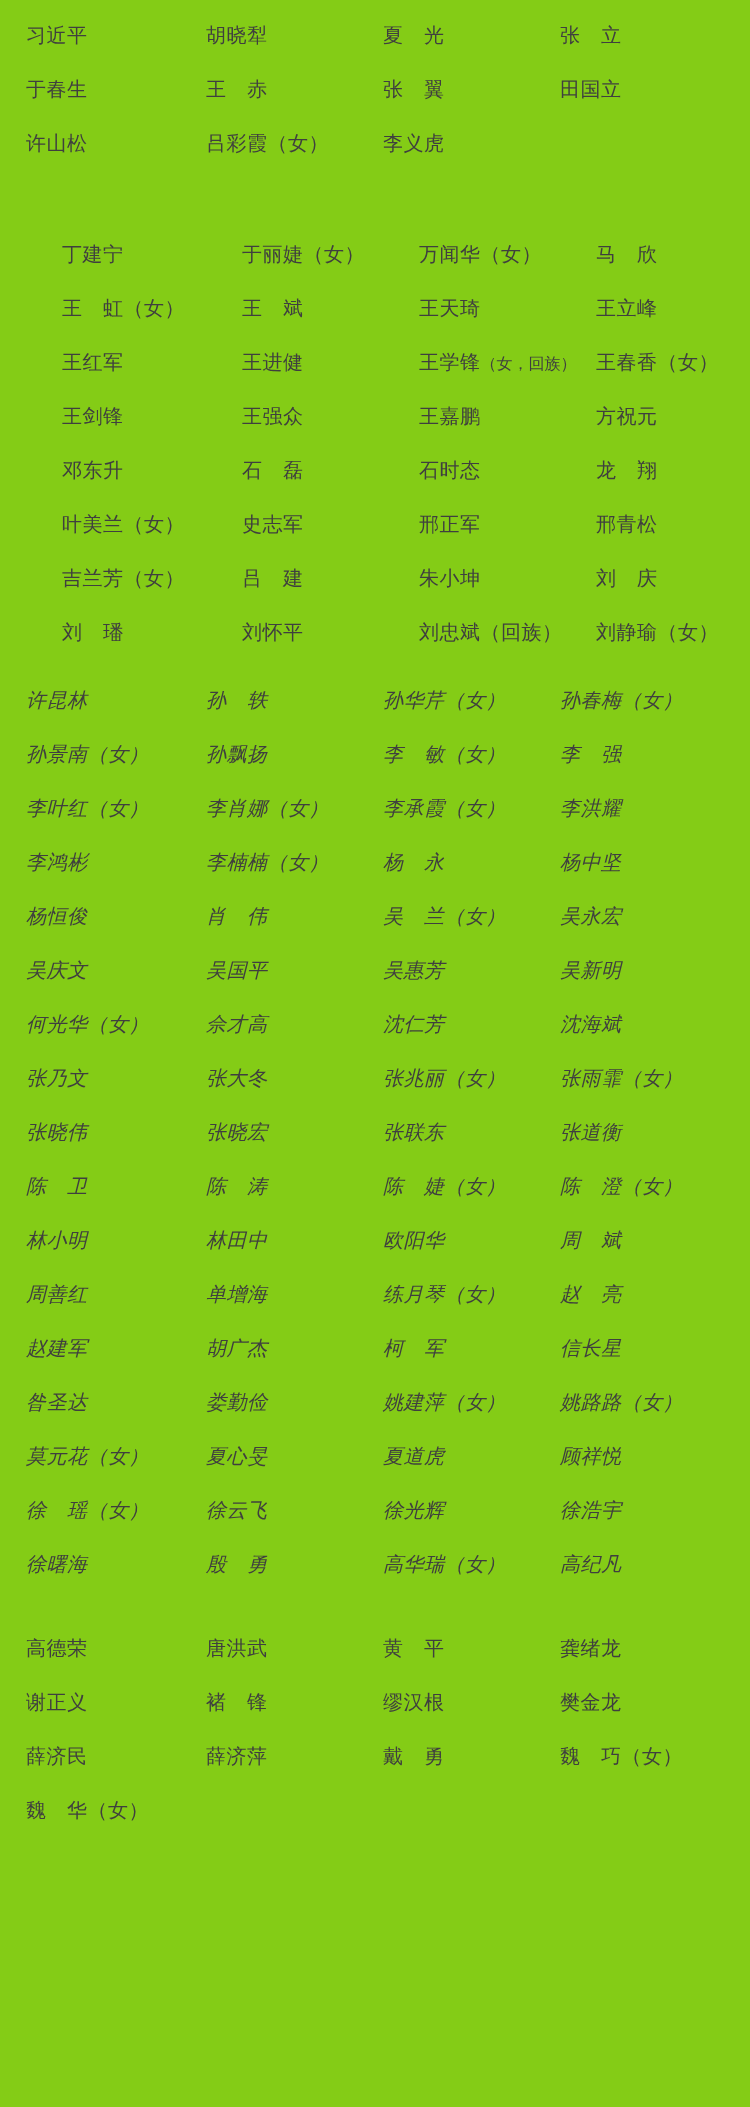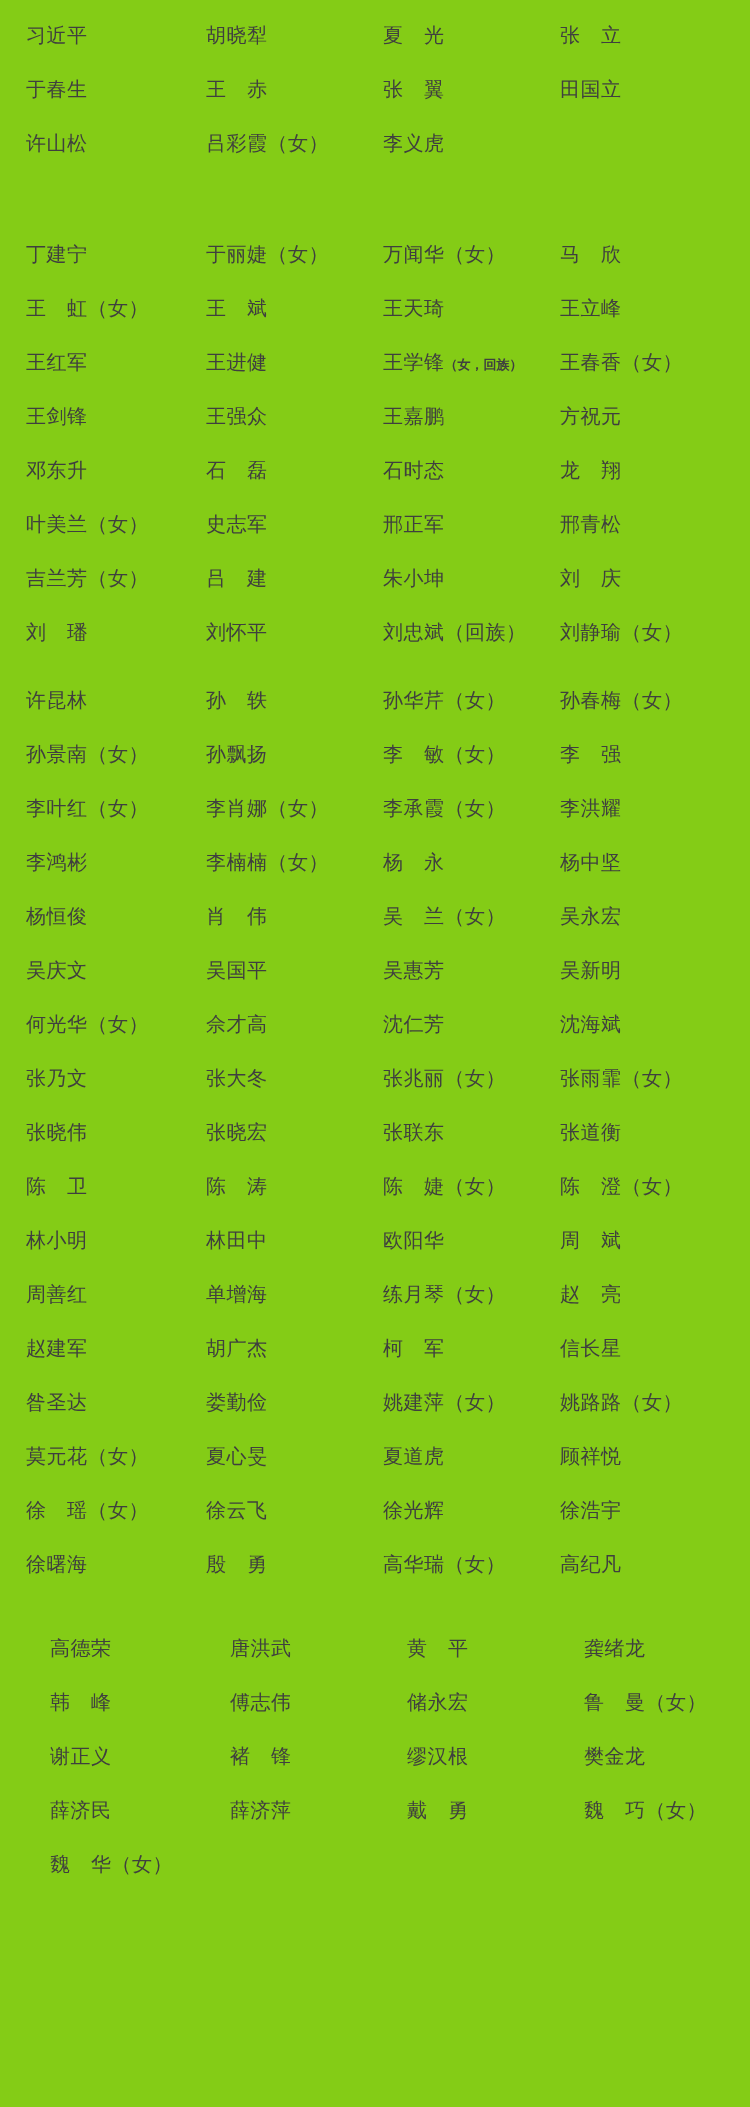--- a/index.html
+++ b/index.html
@@ -11,41 +11,40 @@
     position: relative;
     width: 750px;
     height: 2107px;
     background: #84cc16;
     overflow: hidden;
     font-family: "Liberation Serif", "DejaVu Serif", serif;
     color: #3f3f3f;
   }
   .section { display: block; }
   .section.s0 { margin-top: 8px; }
-  .section.s1 { margin-top: 57px; }
-  .section.s2 { margin-top: 14px; }
-  .section.s3 { margin-top: 30px; padding-left: 24px; }
+  .section.s1 { margin-top: 57px; padding-left: 36px; }
+  .section.s2 { margin-top: 14px; font-style: italic; }
+  .section.s3 { margin-top: 30px; }
   .row {
     display: grid;
     grid-template-columns: 180px 177px 177px 1fr;
     padding-left: 26px;
     height: 54px;
     align-items: center;
   }
   .cell {
     font-size: 20px;
     line-height: 1;
     white-space: nowrap;
     letter-spacing: 0.5px;
     font-weight: 400;
   }
   .cell .small {
-    font-size: 13px;
+    font-size: 16px;
     letter-spacing: 0px;
-    font-weight: bold;
   }
 </style>
 </head>
 <body>
 
 <div class="doc">
   <div id="name-list">
       <div class="section s0">
         <div class="row">
           <div class="cell">习近平</div>
@@ -220,26 +219,20 @@
         </div>
       </div>
       <div class="section s3">
         <div class="row">
           <div class="cell">高德荣</div>
           <div class="cell">唐洪武</div>
           <div class="cell">黄　平</div>
           <div class="cell">龚绪龙</div>
         </div>
         <div class="row">
-          <div class="cell">韩　峰</div>
-          <div class="cell">傅志伟</div>
-          <div class="cell">储永宏</div>
-          <div class="cell">鲁　曼（女）</div>
-        </div>
-        <div class="row">
           <div class="cell">谢正义</div>
           <div class="cell">褚　锋</div>
           <div class="cell">缪汉根</div>
           <div class="cell">樊金龙</div>
         </div>
         <div class="row">
           <div class="cell">薛济民</div>
           <div class="cell">薛济萍</div>
           <div class="cell">戴　勇</div>
           <div class="cell">魏　巧（女）</div>

